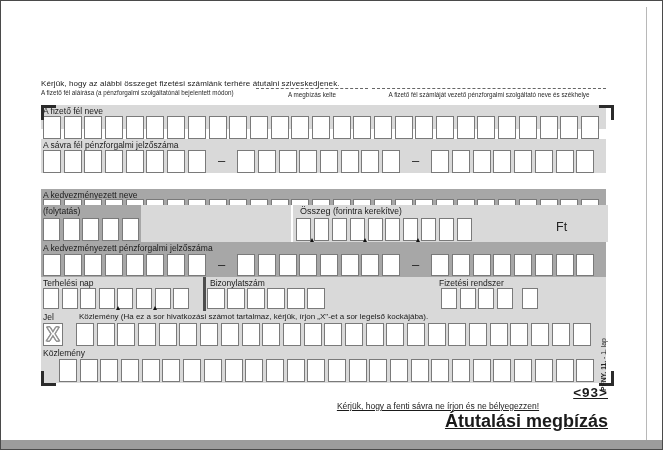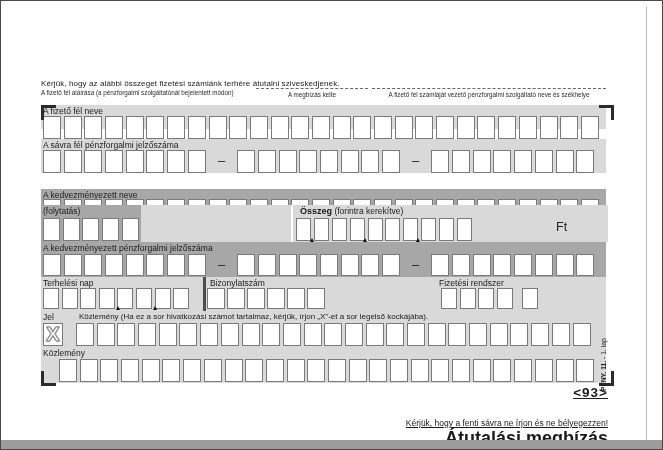--- a/index.html
+++ b/index.html
@@ -9,21 +9,21 @@
   .top-note{left:40px;top:37px;font-size:8px;letter-spacing:.1px;margin-top:41px;}
   
   .hdr{top:87px;font-size:6.3px;color:#2a2a2a;line-height:9px;}
   .hdr-sig{left:40px;width:246px;}
   .hdr-date{left:255px;width:112px;text-align:center;border-top:1px dashed #666;padding-top:1px;}
   .hdr-bank{left:371px;width:234px;text-align:center;border-top:1px dashed #666;padding-top:1px;}
   
   .band{position:absolute;left:40px;width:565px;background:var(--band-light,#d9d9d9);}
   .band.dark{background:var(--band-dark,#a7a7a7);}
   .row-label{position:absolute;left:2px;top:1px;font-size:8.5px;white-space:nowrap;}
-  .row-label .bold{font-weight:bold;font-size:9px;}
+  .row-label .bold{font-weight:normal;font-size:9px;}
   .boxrow{position:absolute;display:flex;gap:var(--gap,2.7px);}
   .grp{display:flex;gap:var(--gap,2.7px);}
   .bx{width:var(--bw,18px);height:var(--bh,23px);background:#fff;border:1px solid #7a7a7a;
       box-sizing:border-box;flex:none;}
   .dash{width:26px;text-align:center;font-size:13px;line-height:22px;color:#222;flex:none;}
   .caret{position:absolute;width:0;height:0;border-left:2.5px solid transparent;
          border-right:2.5px solid transparent;border-bottom:4px solid #111;}
   .subdark{position:absolute;top:0;height:100%;background:var(--band-dark,#a7a7a7);}
   .sublight{position:absolute;top:0;height:100%;background:var(--band-light,#d9d9d9);}
   .divider{position:absolute;top:0;height:100%;width:3px;background:#4d4d4d;}
@@ -38,21 +38,21 @@
   .crn.tl{left:40px;top:104px;border-left:3px solid #2b2b2b;border-top:3px solid #2b2b2b;}
   .crn.tr{left:598px;top:104px;border-right:3px solid #2b2b2b;border-top:3px solid #2b2b2b;}
   .crn.bl{left:40px;top:370px;border-left:3px solid #2b2b2b;border-bottom:3px solid #2b2b2b;}
   .crn.br{left:598px;top:370px;border-right:3px solid #2b2b2b;border-bottom:3px solid #2b2b2b;}
   .side-code{left:599px;top:286px;height:104px;writing-mode:vertical-rl;transform:rotate(180deg);
              font-size:6.8px;color:#222;white-space:nowrap;}
   .side-code .b{font-weight:bold;}
   .fold-line{left:645px;top:6px;width:1px;height:436px;background:#b8b8b8;}
   .bottom-block{right:54px;top:384px;width:340px;text-align:right;text-decoration:underline;}
   .code93{font-size:13.5px;font-weight:bold;letter-spacing:1px;line-height:15px;}
-  .strip-note{font-size:8.5px;line-height:10px;margin-top:18px;}
+  .strip-note{font-size:8.5px;line-height:10px;margin-top:1px;text-align:center;}
   .big-title{font-size:18px;font-weight:bold;line-height:20px;margin-top:0px;}
   .bottom-strip{left:0;bottom:0;width:100%;height:9px;background:#9c9c9c;}
 </style>
 </head>
 <body>
 
 <div class="page">
 
   <div class="abs top-note">Kérjük, hogy az alábbi összeget fizetési számlánk terhére átutalni sziveskedjenek.</div>
 

